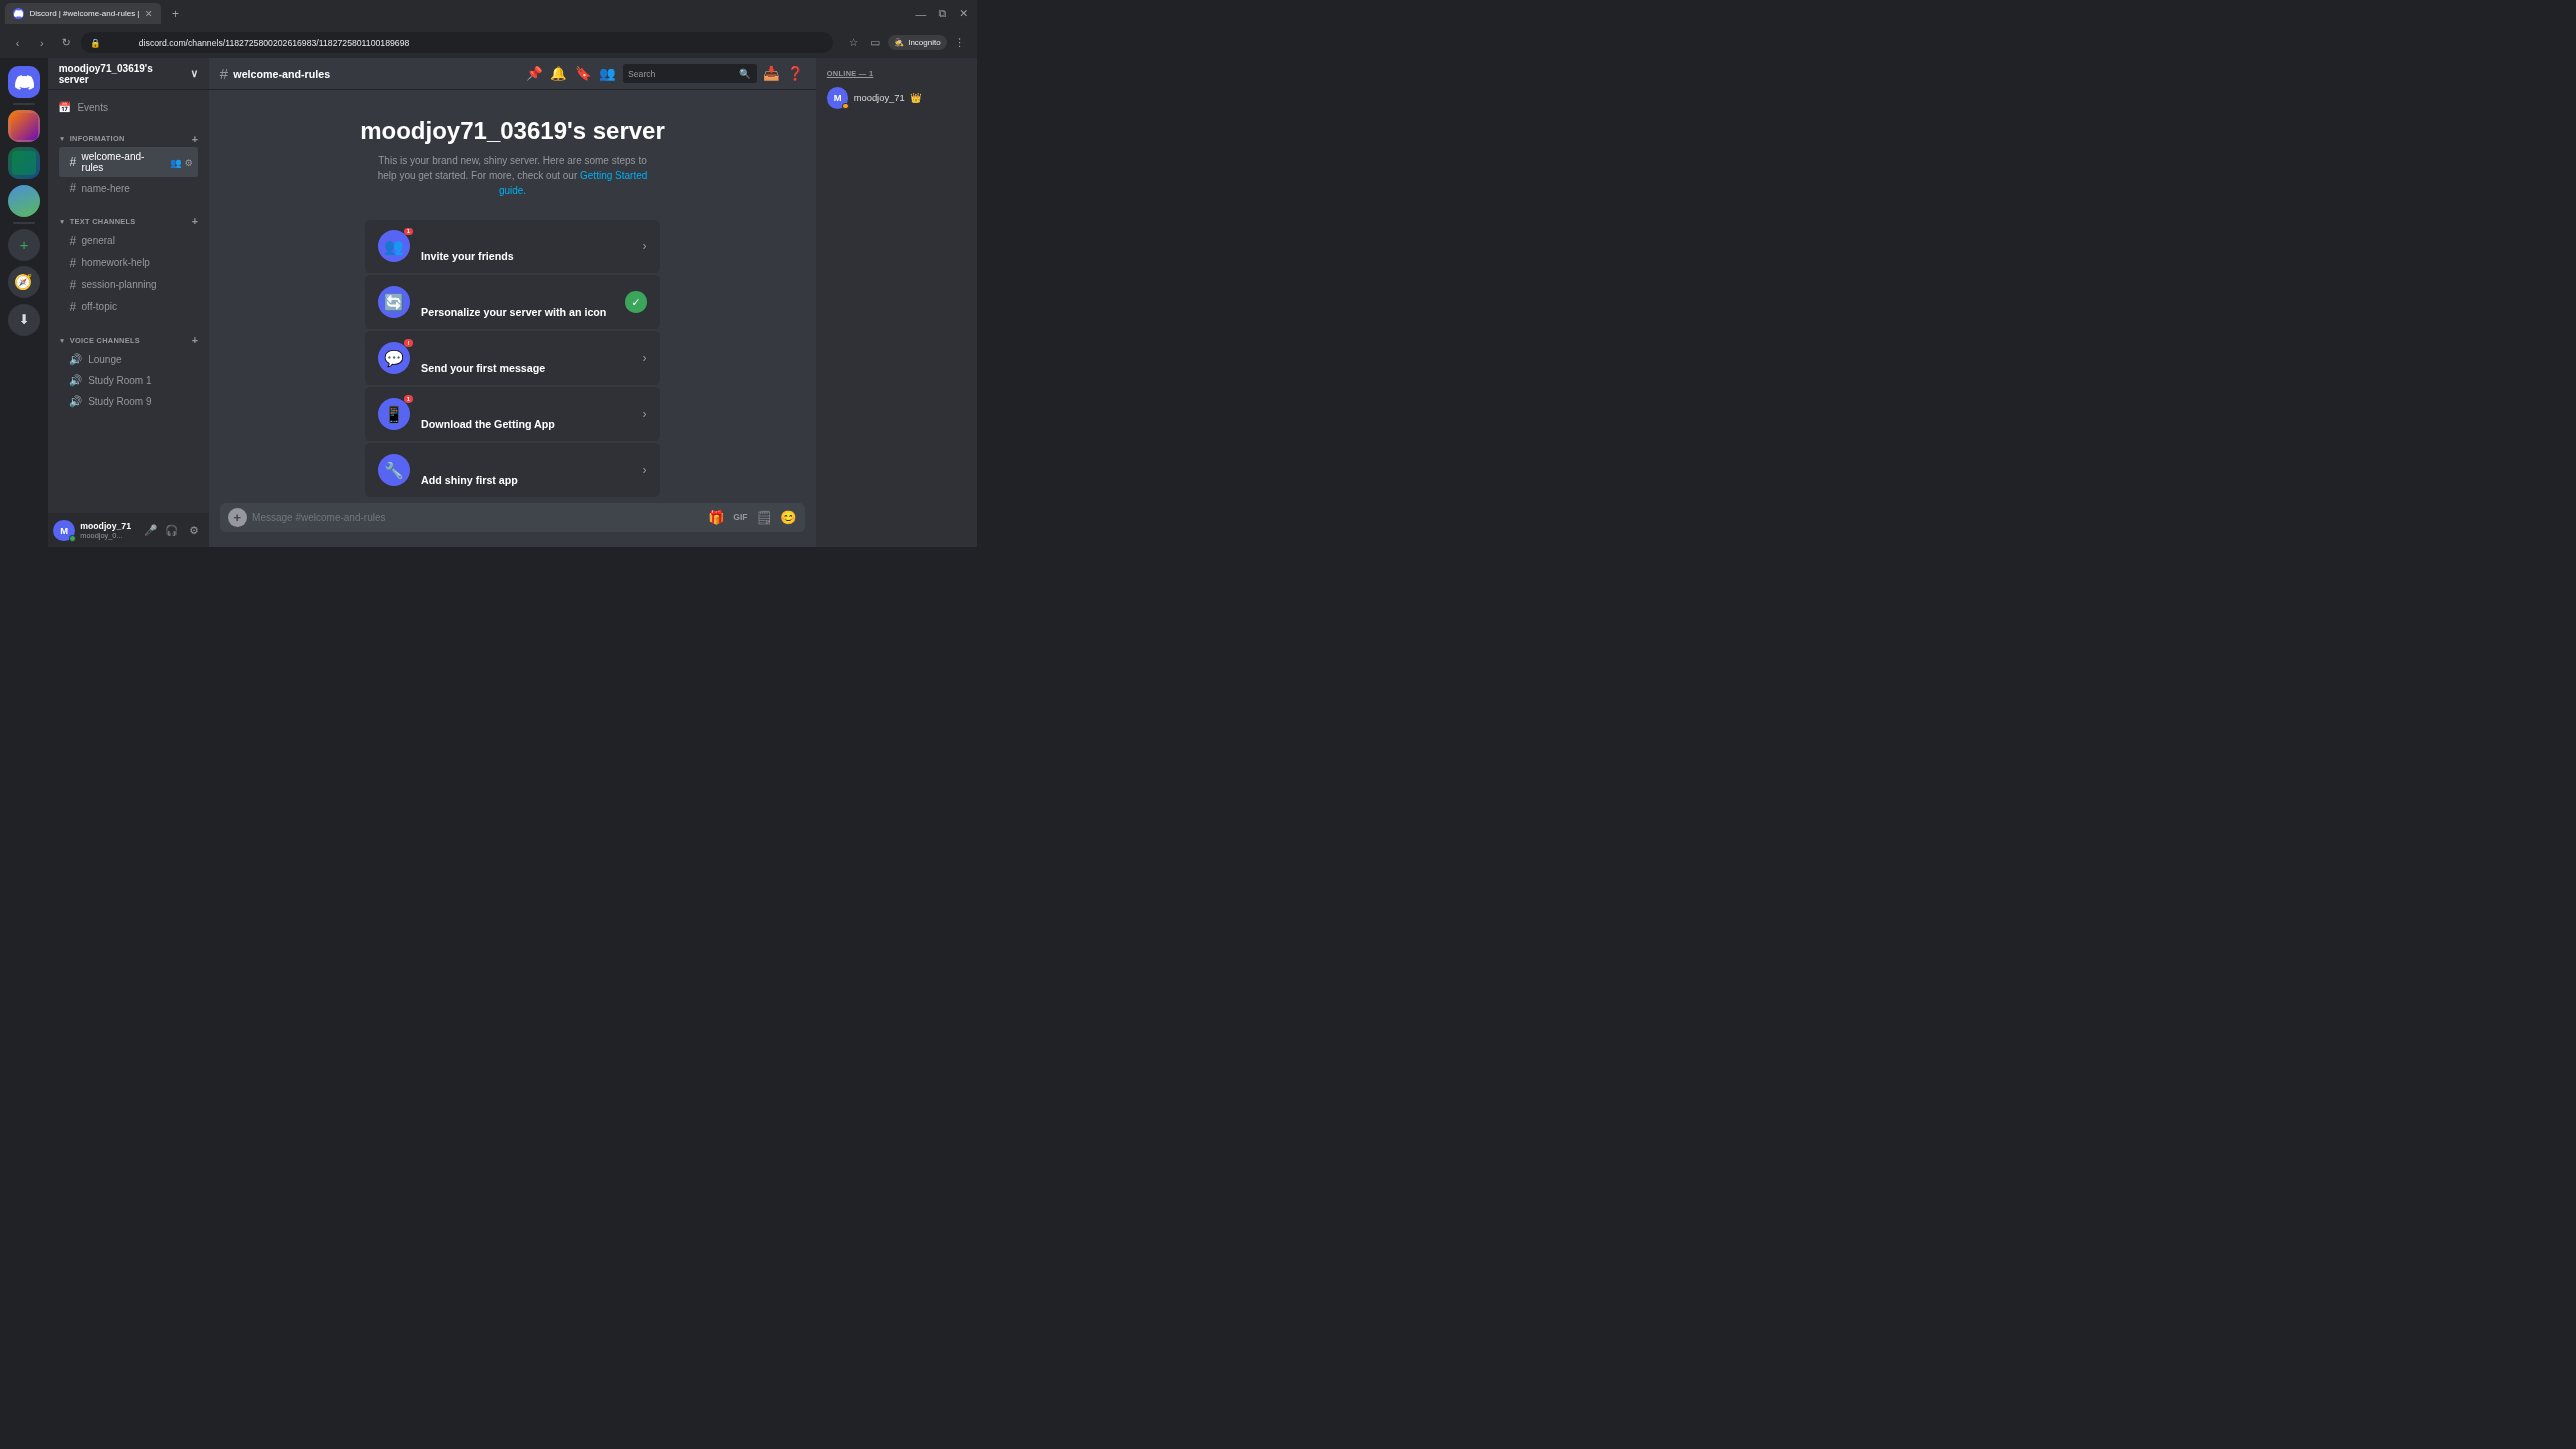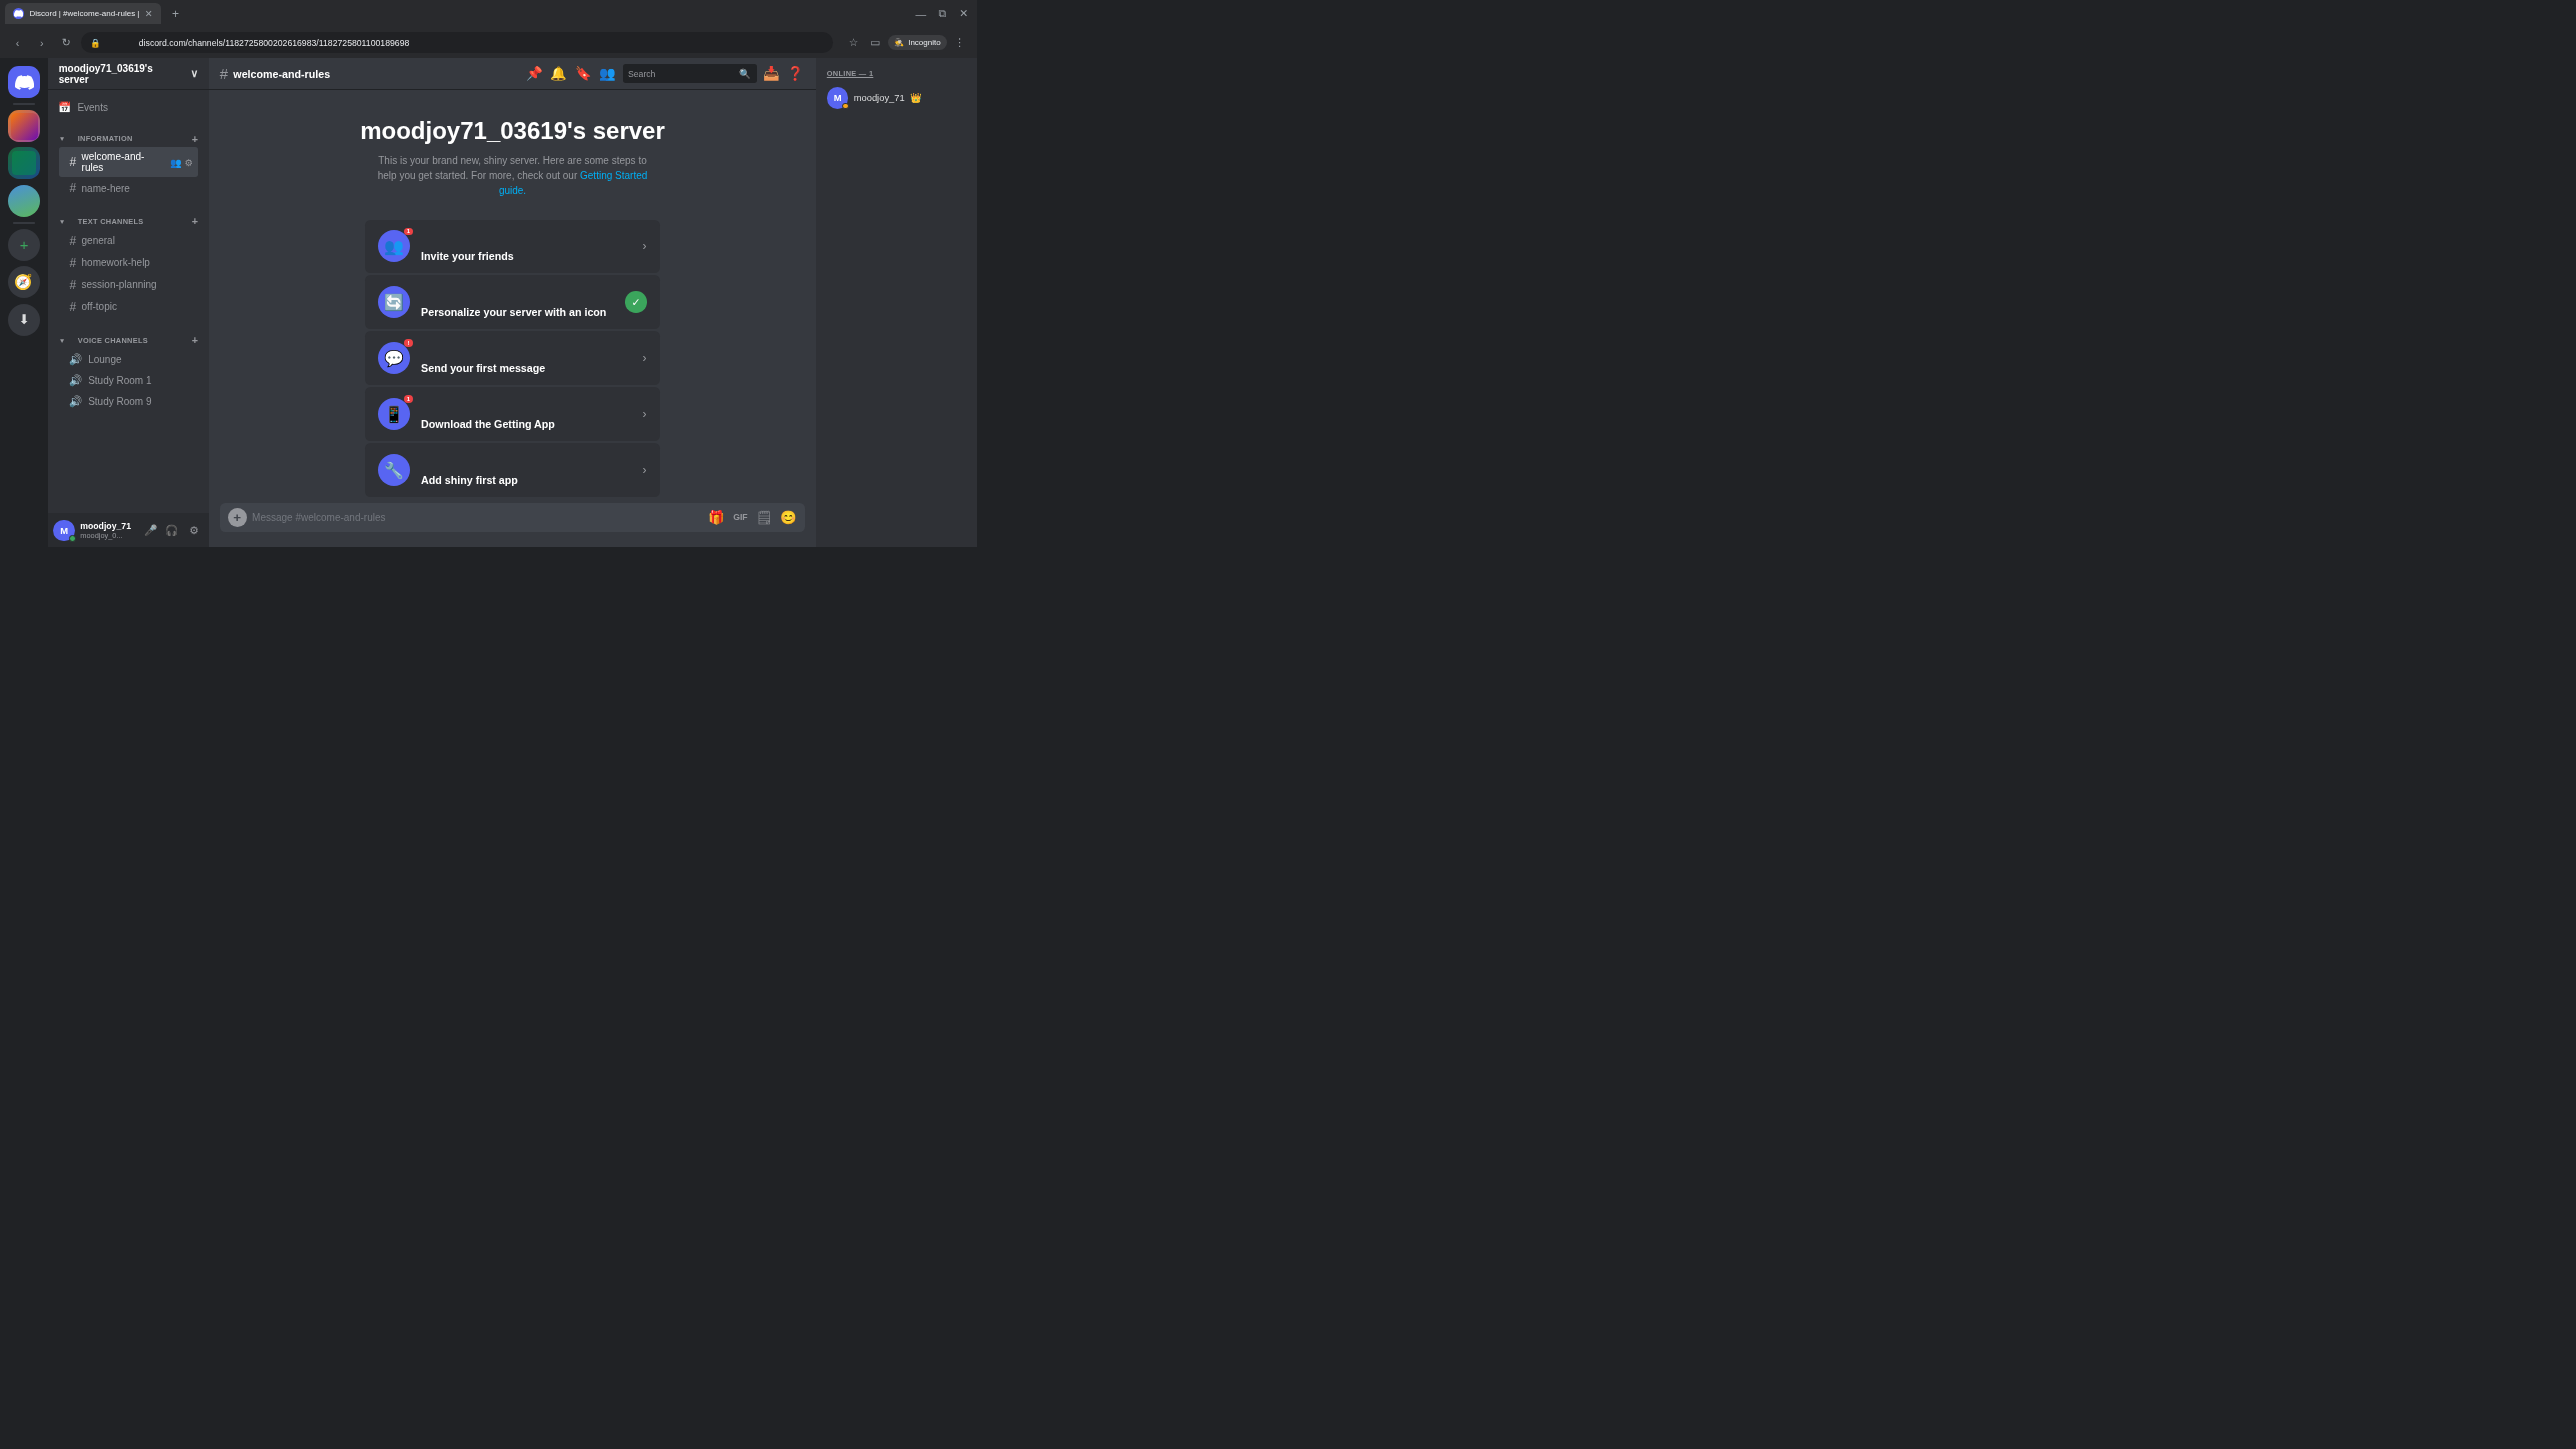--- a/index.html
+++ b/index.html
@@ -246,21 +246,21 @@
     .category-header {
       display: flex;
       align-items: center;
       padding: 2.7px 5.4px;
       cursor: pointer;
       color: #96989d;
       font-size: 7.4px;
       font-weight: 700;
       text-transform: uppercase;
       letter-spacing: 0.3px;
-      gap: 12px;
+      gap: 4px;
     }
     .category-chevron {
       font-size: 6.7px;
       color: #96989d;
     }
     .category-add {
       margin-left: auto;
       color: #96989d;
       font-size: 10.7px;
       cursor: pointer;

